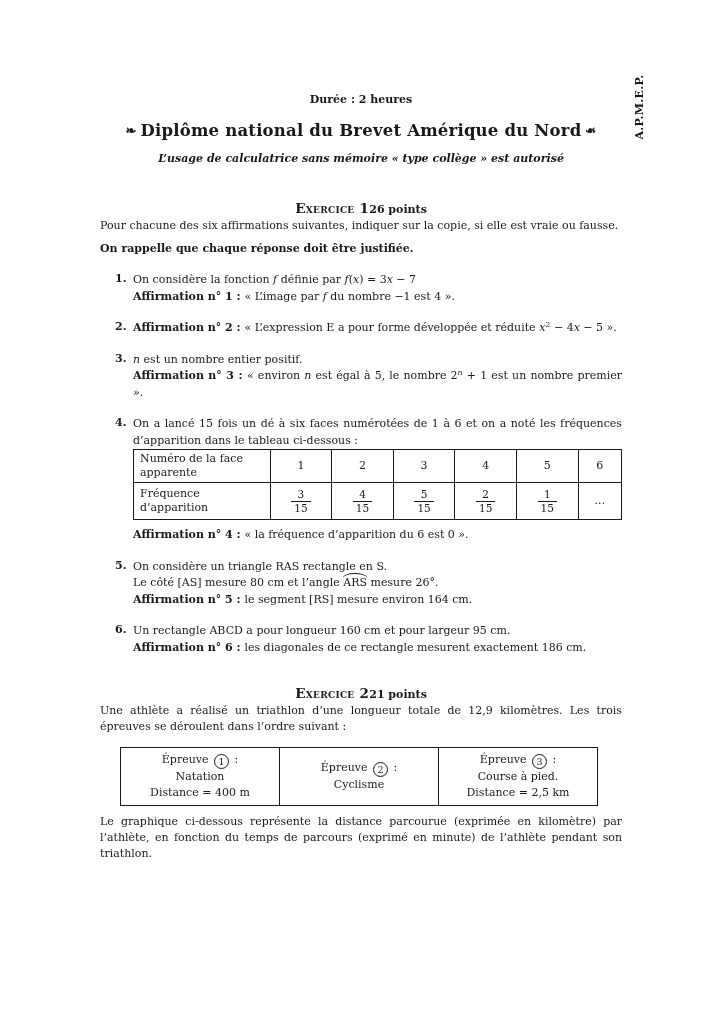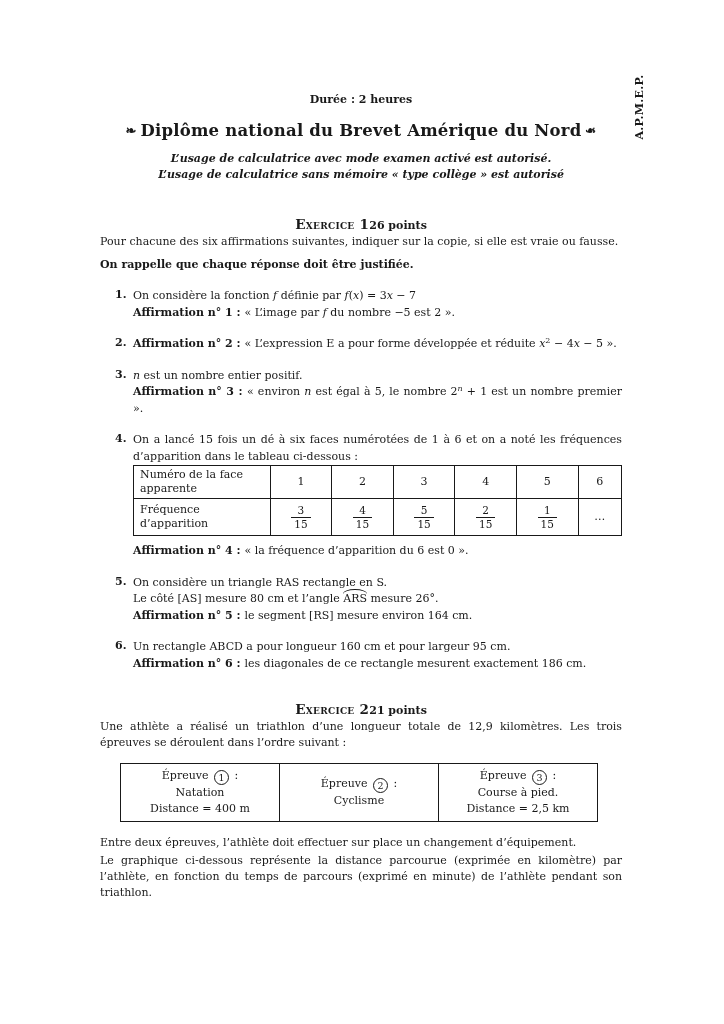--- a/index.html
+++ b/index.html
@@ -87,38 +87,37 @@
 
   <div class="content">
 
     <p class="duree">Durée : 2 heures</p>
 
     <div class="title-row">
       <span class="orn">❧</span><span>Diplôme national du Brevet Amérique du Nord</span><span class="orn flip">❧</span>
     </div>
 
     <div class="notices">
-      <p class="notice">L’usage de calculatrice avec mode examen activé est autorisé.</p>
       <p class="notice">L’usage de calculatrice sans mémoire « type collège » est autorisé</p>
     </div>
 
     <div class="ex-head first">
       <span class="ex-title">Exercice 1</span>
       <span class="ex-points">26 points</span>
     </div>
     <p class="para">Pour chacune des six affirmations suivantes, indiquer sur la copie, si elle est vraie ou fausse.</p>
     <p class="para reminder">On rappelle que chaque réponse doit être justifiée.</p>
 
     <div class="items">
 
       <div class="item">
         <span class="inum">1.</span>
         <div class="ibody">
           <p class="line"><span>On considère la fonction </span><span class="mi">f</span><span> définie par </span><span class="mi">f</span><span>(</span><span class="mi">x</span><span>) = 3</span><span class="mi">x</span><span> − 7</span></p>
-          <p class="line"><span class="b">Affirmation n° 1 : </span><span>« L’image par </span><span class="mi">f</span><span> du nombre −5 est 2 ».</span></p>
+          <p class="line"><span class="b">Affirmation n° 1 : </span><span>« L’image par </span><span class="mi">f</span><span> du nombre −1 est 4 ».</span></p>
         </div>
       </div>
 
       <div class="item">
         <span class="inum">2.</span>
         <div class="ibody">
           <p class="line"><span class="b">Affirmation n° 2 : </span><span>« L’expression E a pour forme développée et réduite </span><span class="mi">x</span><span class="sup">2</span><span> − 4</span><span class="mi">x</span><span> − 5 ».</span></p>
         </div>
       </div>
 
@@ -212,17 +211,16 @@
         </td>
         <td>
           <div><span>Épreuve</span> <span class="circ">3</span> <span>:</span></div>
           <div>Course à pied.</div>
           <div>Distance = 2,5 km</div>
         </td>
       </tr>
     </tbody>
       </table>
 
-    <p class="para tail">Entre deux épreuves, l’athlète doit effectuer sur place un changement d’équipement.</p>
     <p class="para">Le graphique ci-dessous représente la distance parcourue (exprimée en kilomètre) par l’athlète, en fonction du temps de parcours (exprimé en minute) de l’athlète pendant son triathlon.</p>
 
   </div>
 </div>
 
 </body></html>

